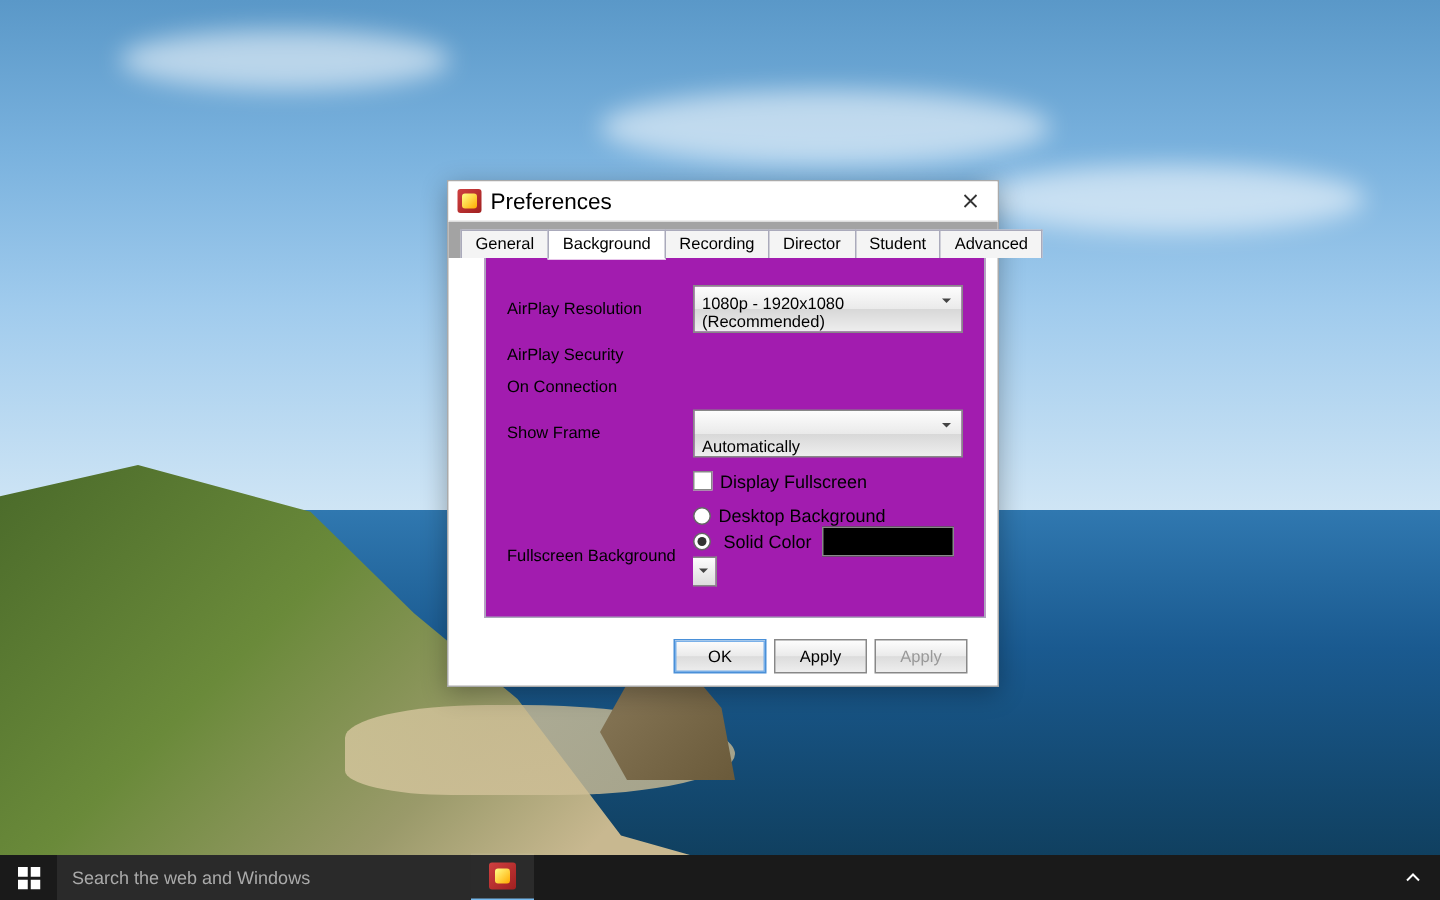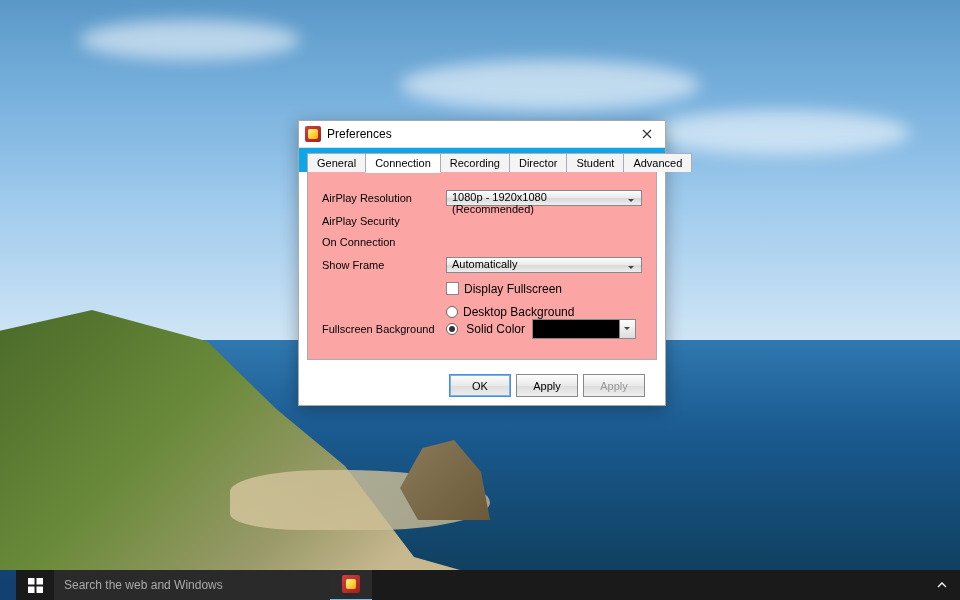--- a/index.html
+++ b/index.html
@@ -8,49 +8,49 @@
 .cloud{position:absolute;background:rgba(255,255,255,0.55);border-radius:50%;filter:blur(8px)}
 .sea{position:absolute;top:340px;left:0;right:0;bottom:30px;background:linear-gradient(to bottom,#3078b0 0%,#1a5a90 40%,#104060 100%)}
 .land{position:absolute;top:310px;left:0;width:460px;bottom:30px;background:linear-gradient(135deg,#4a6a2a 0%,#6a8a3a 40%,#9a9a6a 70%,#c8b890 90%);clip-path:polygon(0 8%,20% 0,45% 12%,60% 38%,75% 60%,90% 95%,100% 100%,0 100%);z-index:2}
 .beach{position:absolute;top:470px;left:230px;width:260px;height:60px;background:linear-gradient(to right,#d8c8a0,#c8b890);border-radius:40% 60% 50% 30%;opacity:0.8;z-index:3}
 .rock{position:absolute;top:440px;left:400px;width:90px;height:80px;background:linear-gradient(135deg,#8a7a5a,#6a5a3a);clip-path:polygon(20% 100%,0 60%,25% 10%,60% 0,90% 40%,100% 100%);z-index:3}
 
 .dialog{position:absolute;top:120px;left:298px;width:366px;background:#fff;border:1px solid #aaa;box-shadow:0 4px 16px rgba(0,0,0,0.3);z-index:100}
 .titlebar{height:26px;display:flex;align-items:center;padding:0 6px;background:#fff;border-bottom:1px solid #ddd}
 .titlebar .appicon{width:16px;height:16px;background:linear-gradient(135deg,#d04040,#a02020);border-radius:2px;margin-right:6px;position:relative}
 .titlebar .appicon:after{content:"";position:absolute;top:3px;left:3px;width:10px;height:10px;background:linear-gradient(135deg,#ff8,#fa0);border-radius:2px}
-.titlebar .title{flex:1;font-size:12px}
+.titlebar .title{flex:1;font-size:15px}
 .titlebar .close{width:24px;height:18px;display:flex;align-items:center;justify-content:center;cursor:pointer}
 .titlebar .close svg{width:10px;height:10px}
 
-.tabs{display:flex;padding:5px 8px 0 8px;background:#0ea5e9;position:relative}
+.tabs{display:flex;padding:5px 8px 0 8px;background:#a3a3a3;position:relative}
 .tabs:after{content:"";position:absolute;left:8px;right:8px;bottom:0;height:1px;background:#aab}
 .tab{padding:3px 9px;border:1px solid #aab;border-bottom:none;margin-right:-1px;background:#f4f4f4;cursor:pointer;font-size:11px;position:relative;z-index:1}
 .tab.active{background:#fff;z-index:2;border-bottom:1px solid #fff;margin-bottom:-1px}
 
-.panel{border:1px solid #aab;border-top:none;margin:0 8px 8px 8px;padding:18px 14px 14px 14px;background:#fca5a5}
+.panel{border:1px solid #aab;border-top:none;margin:0 8px 8px 24px;padding:18px 14px 14px 14px;background:#a21caf}
 .row{display:flex;align-items:center;margin-bottom:9px}
 .row .label{width:124px;font-size:11px}
 .row .control{flex:1}
-.combo{width:100%;height:16px;border:1px solid #888;background:linear-gradient(to bottom,#fdfdfd,#eaeaea 50%,#d8d8d8 51%,#eee);padding:0 18px 0 5px;font-size:11px;position:relative;display:flex;align-items:flex-start;cursor:pointer;box-sizing:border-box}
+.combo{width:100%;height:32px;border:1px solid #888;background:linear-gradient(to bottom,#fdfdfd,#eaeaea 50%,#d8d8d8 51%,#eee);padding:0 18px 0 5px;font-size:11px;position:relative;display:flex;align-items:flex-end;cursor:pointer;box-sizing:border-box}
 .combo:after{content:"";position:absolute;right:7px;top:8px;border:3px solid transparent;border-top-color:#444}
 .checkbox-row{display:flex;align-items:flex-start;margin-bottom:9px;padding-left:124px}
 .checkbox{width:13px;height:13px;border:1px solid #888;background:#fff;margin-right:5px;cursor:pointer;box-sizing:border-box}
 .radio{width:12px;height:12px;border:1px solid #666;border-radius:50%;background:#fff;margin-right:5px;cursor:pointer;display:inline-flex;align-items:center;justify-content:center;box-sizing:border-box;vertical-align:middle}
 .radio.checked:after{content:"";width:6px;height:6px;background:#333;border-radius:50%}
 .color-swatch{display:inline-block;width:86px;height:18px;background:#000;border:1px solid #888;vertical-align:middle;margin-left:4px}
 .color-drop{display:inline-block;width:15px;height:18px;border:1px solid #888;border-left:none;vertical-align:middle;position:relative;background:linear-gradient(to bottom,#fdfdfd,#ddd);cursor:pointer}
 .color-drop:after{content:"";position:absolute;left:4px;top:7px;border:3px solid transparent;border-top-color:#444}
 
 .buttons{display:flex;justify-content:flex-end;padding:6px 20px 8px 8px;gap:5px}
 .btn{min-width:40px;height:21px;padding:0 10px;border:1px solid #888;background:linear-gradient(to bottom,#fdfdfd,#eaeaea 50%,#dcdcdc 51%,#eee);font-size:11px;cursor:pointer;display:flex;align-items:center;justify-content:center}
 .btn.default{border-color:#4a90d8;box-shadow:0 0 0 1px #7ab0e8 inset}
 .btn.disabled{color:#999}
 
-.taskbar{position:absolute;left:16px;right:0;bottom:0;height:30px;background:#1a1a1a;display:flex;align-items:center;z-index:50}
+.taskbar{position:absolute;left:0;right:0;bottom:0;height:30px;background:#1a1a1a;display:flex;align-items:center;z-index:50}
 .start{width:38px;height:30px;display:flex;align-items:center;justify-content:center;cursor:pointer}
 .start svg{width:15px;height:15px}
 .search{flex:0 0 256px;height:30px;background:#2a2a2a;display:flex;align-items:center;padding:0 10px;color:#aaa;font-size:12px;cursor:text}
 .task-item{width:42px;height:30px;display:flex;align-items:center;justify-content:center;cursor:pointer;border-bottom:2px solid #76b9ed;background:rgba(255,255,255,0.08)}
 .task-item .ticon{width:18px;height:18px;background:linear-gradient(135deg,#d04040,#a02020);border-radius:2px;position:relative}
 .task-item .ticon:after{content:"";position:absolute;top:4px;left:4px;width:10px;height:10px;background:linear-gradient(135deg,#ff8,#fa0);border-radius:2px}
 .tray{margin-left:auto;display:flex;align-items:center;padding-right:6px}
 .tray-up{width:24px;height:30px;display:flex;align-items:center;justify-content:center;cursor:pointer;color:#fff}
 </style>
 </head>
@@ -73,21 +73,21 @@
       <div class="title">Preferences</div>
       <div class="close">
         <svg viewBox="0 0 10 10">
             <path d="M1 1L9 9M9 1L1 9" stroke="#333" stroke-width="1.2" fill="none"></path>
           </svg>
       </div>
     </div>
 
     <div class="tabs">
       <div class="tab">General</div>
-      <div class="tab active">Connection</div>
+      <div class="tab active">Background</div>
       <div class="tab">Recording</div>
       <div class="tab">Director</div>
       <div class="tab">Student</div>
       <div class="tab">Advanced</div>
     </div>
 
     <div class="panel">
       <div class="row">
         <div class="label">AirPlay Resolution</div>
         <div class="control">

